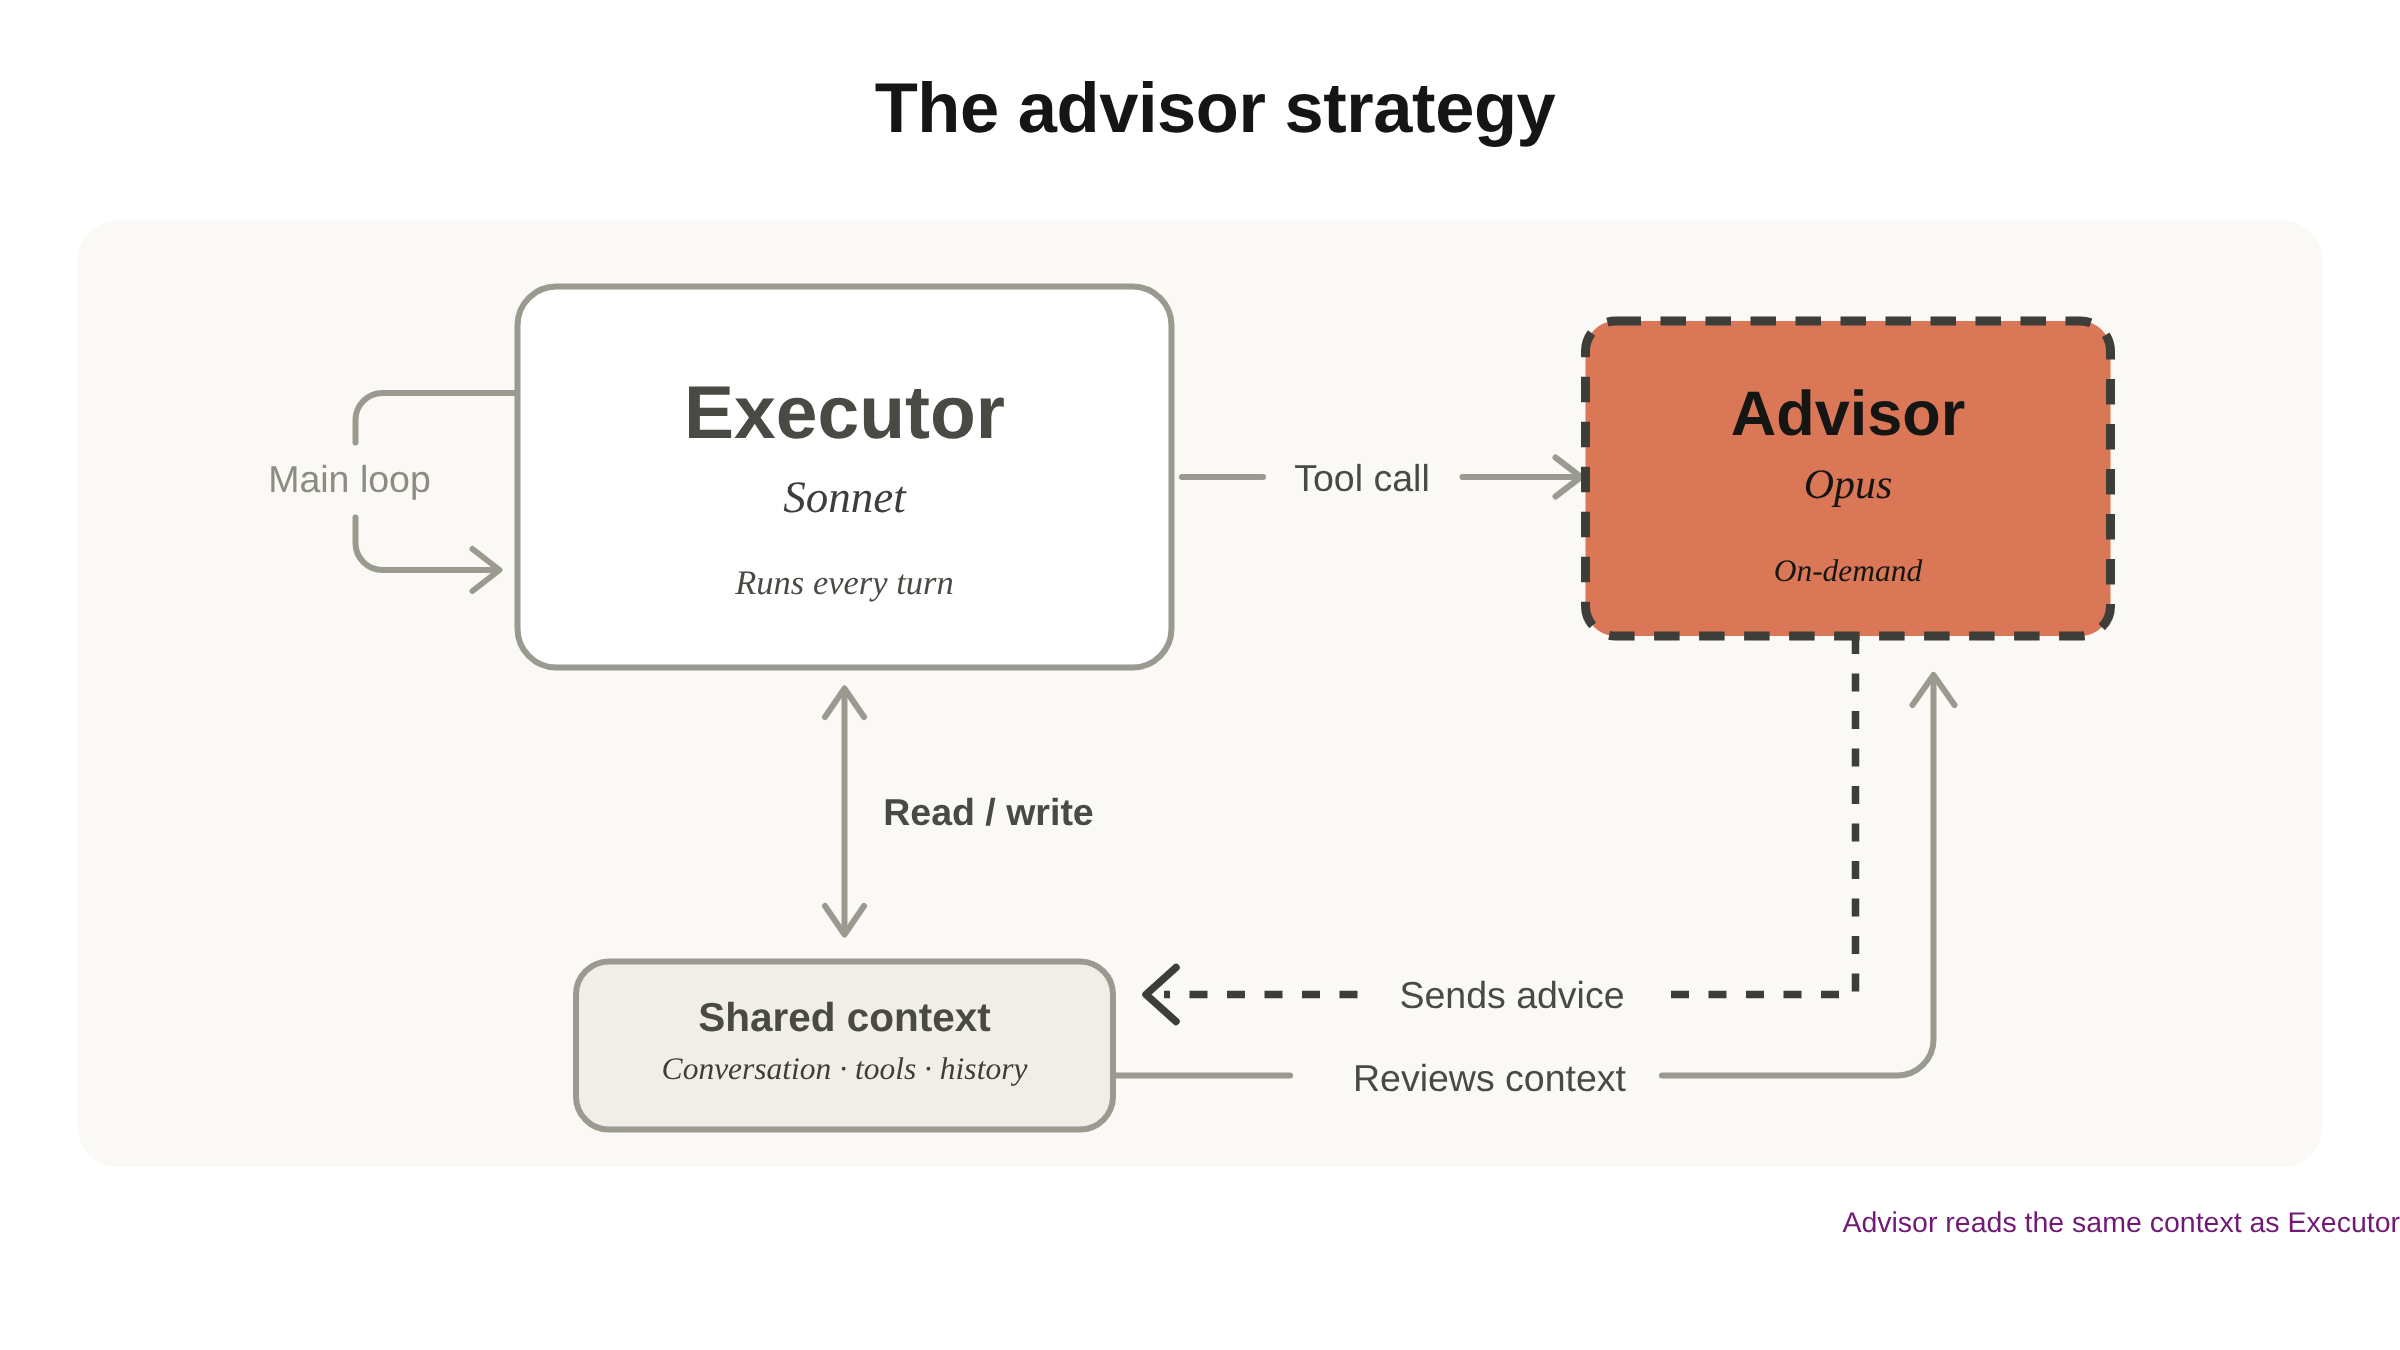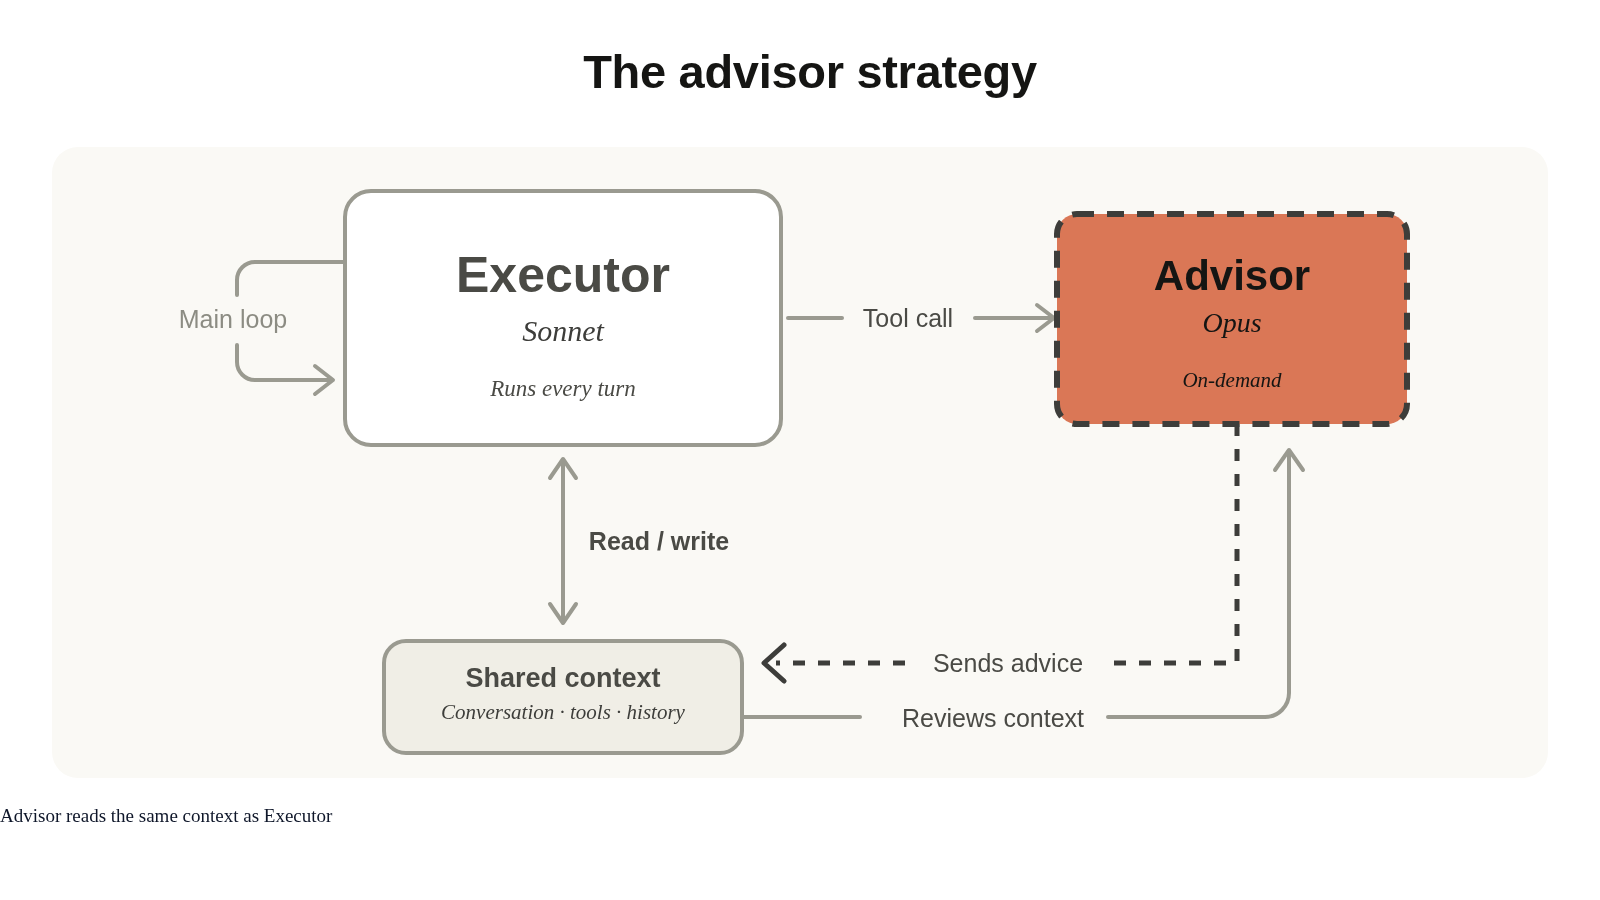--- a/index.html
+++ b/index.html
@@ -39,24 +39,24 @@
     width: 1496px;
     height: 631px;
     background: #faf9f5;
     border-radius: 26px;
   }
   .caption {
     position: absolute;
     top: 805px;
     left: 0;
     width: 1600px;
-    text-align: left;
+    text-align: right;
     font-size: 19px;
-    color: #0f172a;
-    font-family: Liberation Serif, serif;
+    color: #701a75;
+    font-family: Liberation Sans, sans-serif;
   }
   svg.diagram {
     position: absolute;
     left: 0;
     top: 0;
     width: 1600px;
     height: 900px;
     overflow: visible;
   }
   .node-title {

